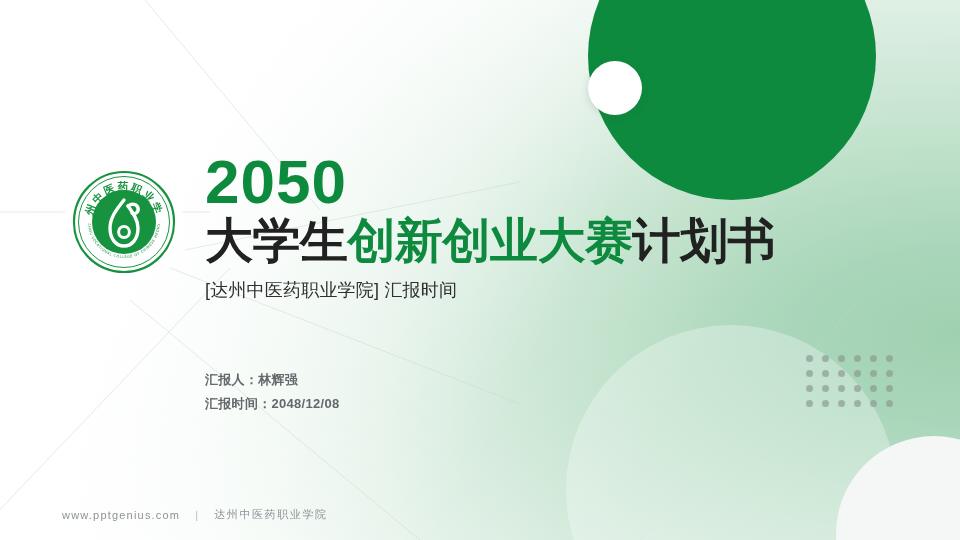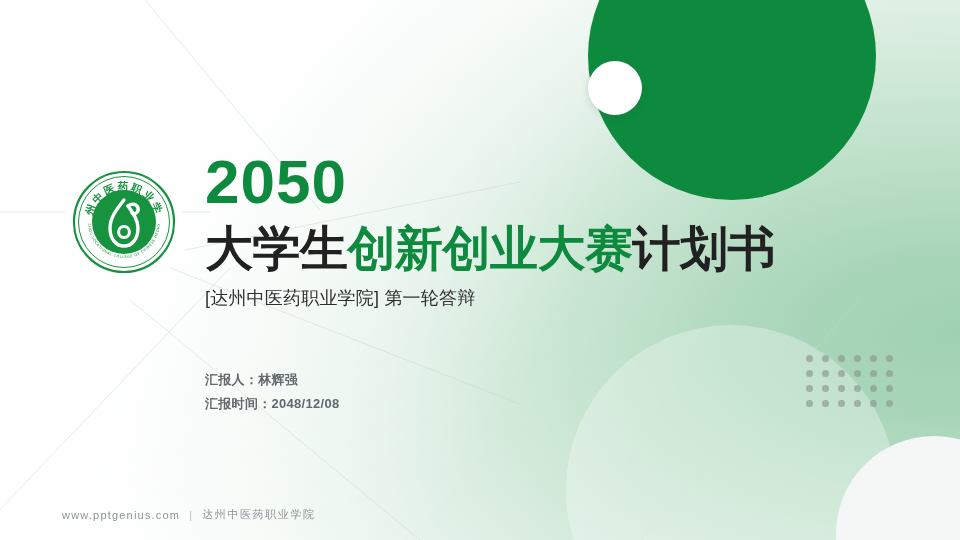--- a/index.html
+++ b/index.html
@@ -140,21 +140,21 @@
   }
   .year {
     font-size: 62px;
     line-height: 0.96;
     font-weight: 700;
     letter-spacing: 1px;
     color: #0d8a3e;
     font-family: "Liberation Sans Narrow", "Liberation Sans", sans-serif;
   }
   .headline {
-    margin-top: 10px;
+    margin-top: 2px;
     font-size: 48px;
     line-height: 1.12;
     font-weight: 700;
     color: #212121;
     letter-spacing: -0.5px;
     white-space: nowrap;
   }
   .headline .hl-green { color: #0d8a3e; }
   .subtitle {
     margin-top: 11px;
@@ -177,21 +177,21 @@
   
   .footer {
     position: absolute;
     left: 62px;
     bottom: 18px;
     font-size: 11px;
     color: #8d9195;
     letter-spacing: 1.1px;
     display: flex;
     align-items: center;
-    gap: 9px;
+    gap: 15px;
   }
   .footer .sep { color: #b9bdc0; }
   .footer .site { letter-spacing: 1.2px; }
   .footer .org { letter-spacing: 1.6px; }
 </style>
 </head>
 <body>
 
 <div class="slide">
 
@@ -266,21 +266,21 @@
         <path d="M 52 30 C 44 40 38 48 38 58 C 38 69 44 76 52 76 C 60 76 66 69 66 58 C 66 50 61 43 56 36"></path>
         <path d="M 56 36 C 60 33 65 34 66 38 C 67 42 63 45 60 43"></path>
       </g>
       <circle cx="52" cy="62" r="5.4" fill="none" stroke="#ffffff" stroke-width="3"></circle>
     </svg>
   </div>
 
   <div class="text-block">
     <div class="year">2050</div>
     <div class="headline"><span>大学生</span><span class="hl-green">创新创业大赛</span><span>计划书</span></div>
-    <div class="subtitle">[达州中医药职业学院] 第一轮答辩</div>
+    <div class="subtitle">[达州中医药职业学院] 汇报时间</div>
   </div>
 
   <div class="meta">
     <div>汇报人：林辉强</div>
     <div>汇报时间：2048/12/08</div>
   </div>
 
   <div class="footer">
     <span class="site">www.pptgenius.com</span>
     <span class="sep">|</span>

